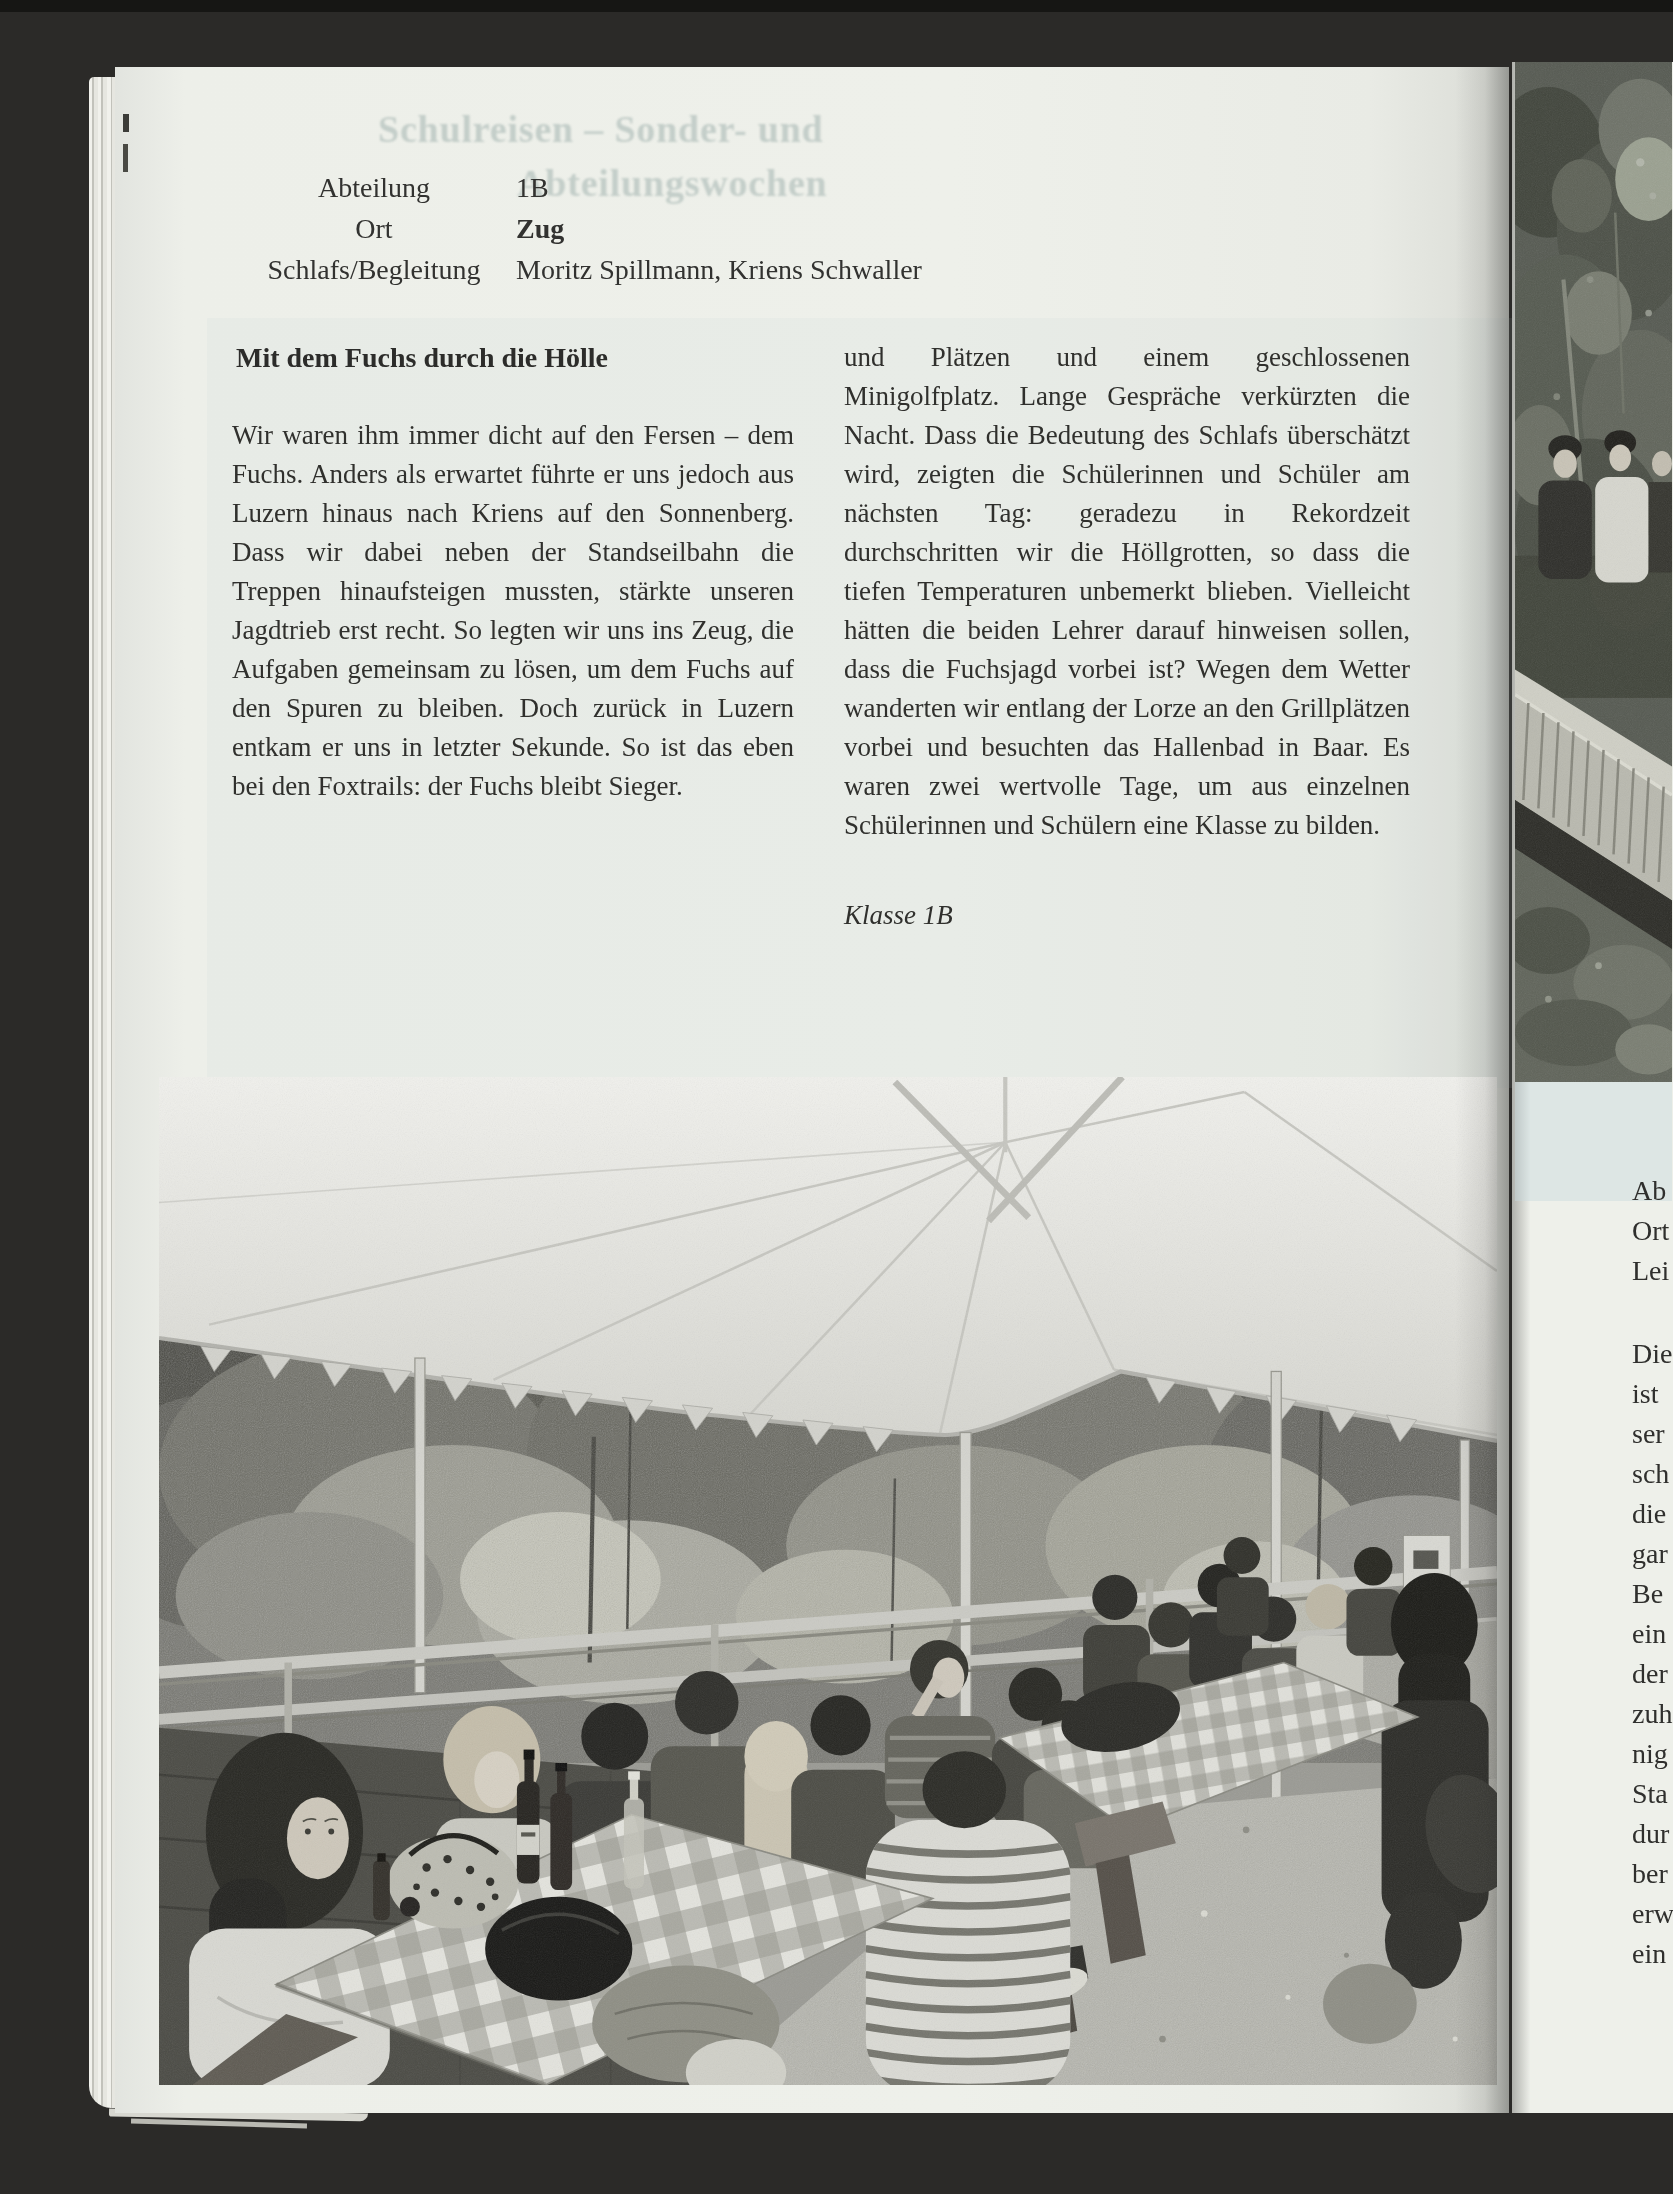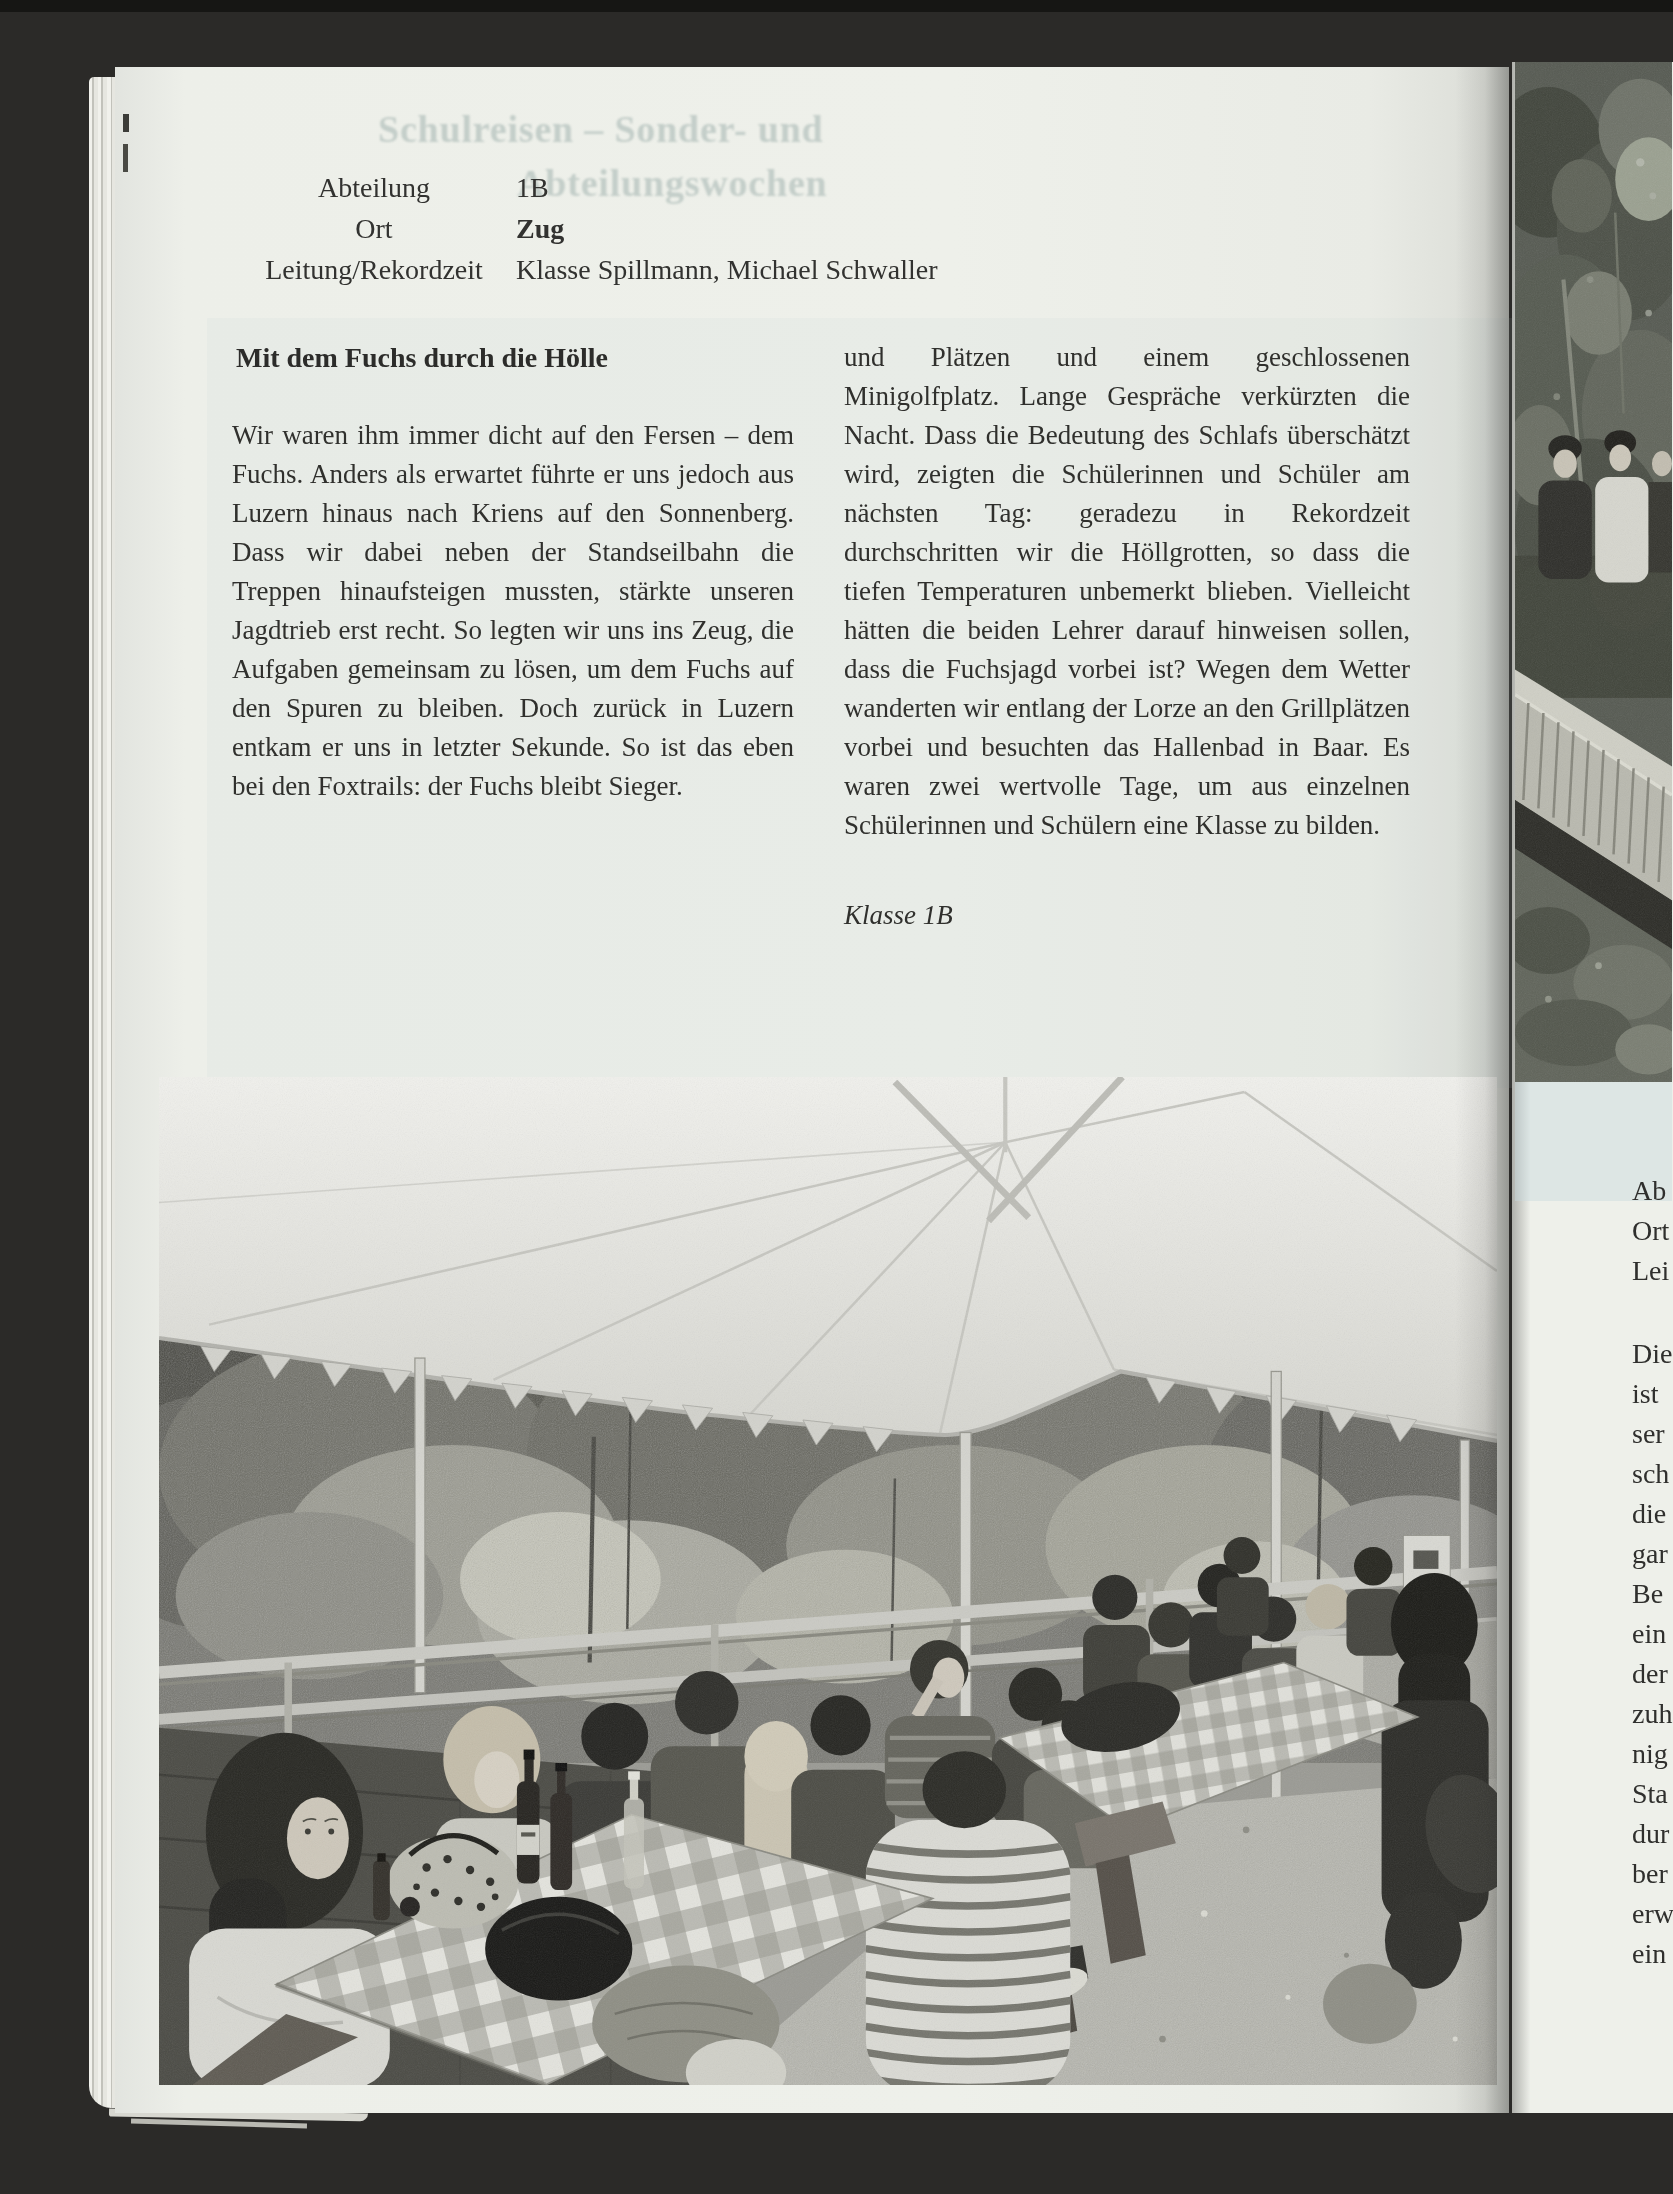--- a/index.html
+++ b/index.html
@@ -76,22 +76,22 @@
     <div class="info-block">
       <div class="info-row">
         <span class="info-label">Abteilung</span>
         <span class="info-value">1B</span>
       </div>
       <div class="info-row">
         <span class="info-label">Ort</span>
         <span class="info-value bold">Zug</span>
       </div>
       <div class="info-row">
-        <span class="info-label">Leitung/Rekordzeit</span>
-        <span class="info-value">Klasse Spillmann, Michael Schwaller</span>
+        <span class="info-label">Schlafs/Begleitung</span>
+        <span class="info-value">Moritz Spillmann, Kriens Schwaller</span>
       </div>
     </div>
 
     <h1 class="article-title">Mit dem Fuchs durch die Hölle</h1>
 
     <div class="col col-left">
       <p>Wir waren ihm immer dicht auf den Fersen – dem Fuchs. Anders als erwartet führte er uns jedoch aus Luzern hinaus nach Kriens auf den Sonnenberg. Dass wir dabei neben der Standseilbahn die Treppen hinaufsteigen mussten, stärkte unseren Jagdtrieb erst recht. So legten wir uns ins Zeug, die Aufgaben gemeinsam zu lösen, um dem Fuchs auf den Spuren zu bleiben. Doch zurück in Luzern entkam er uns in letzter Sekunde. So ist das eben bei den Foxtrails: der Fuchs bleibt Sieger.</p>
     </div>
 
     <div class="col col-right">

